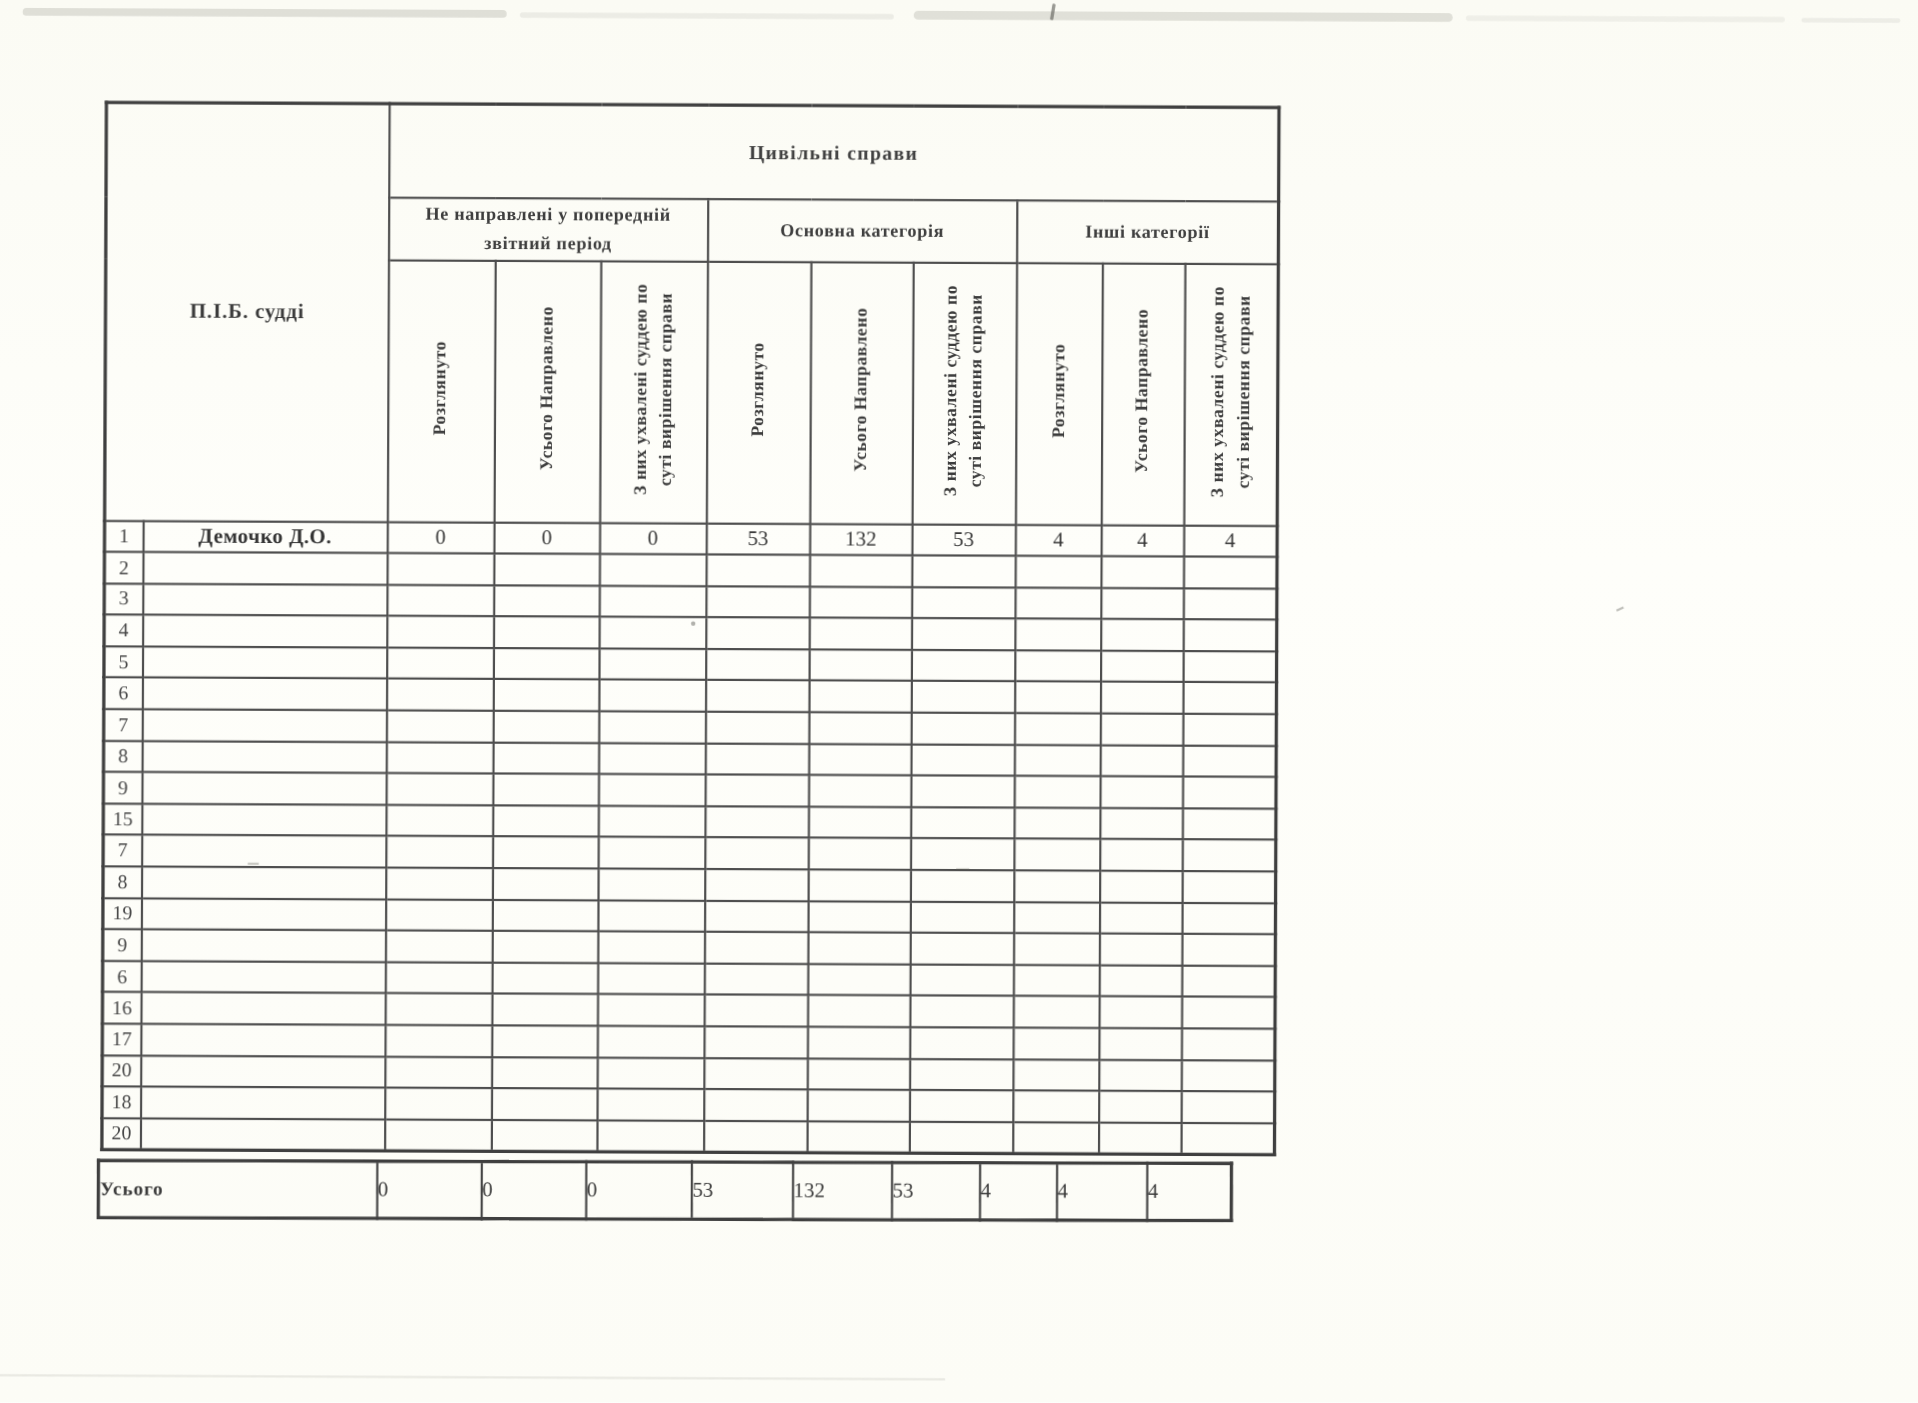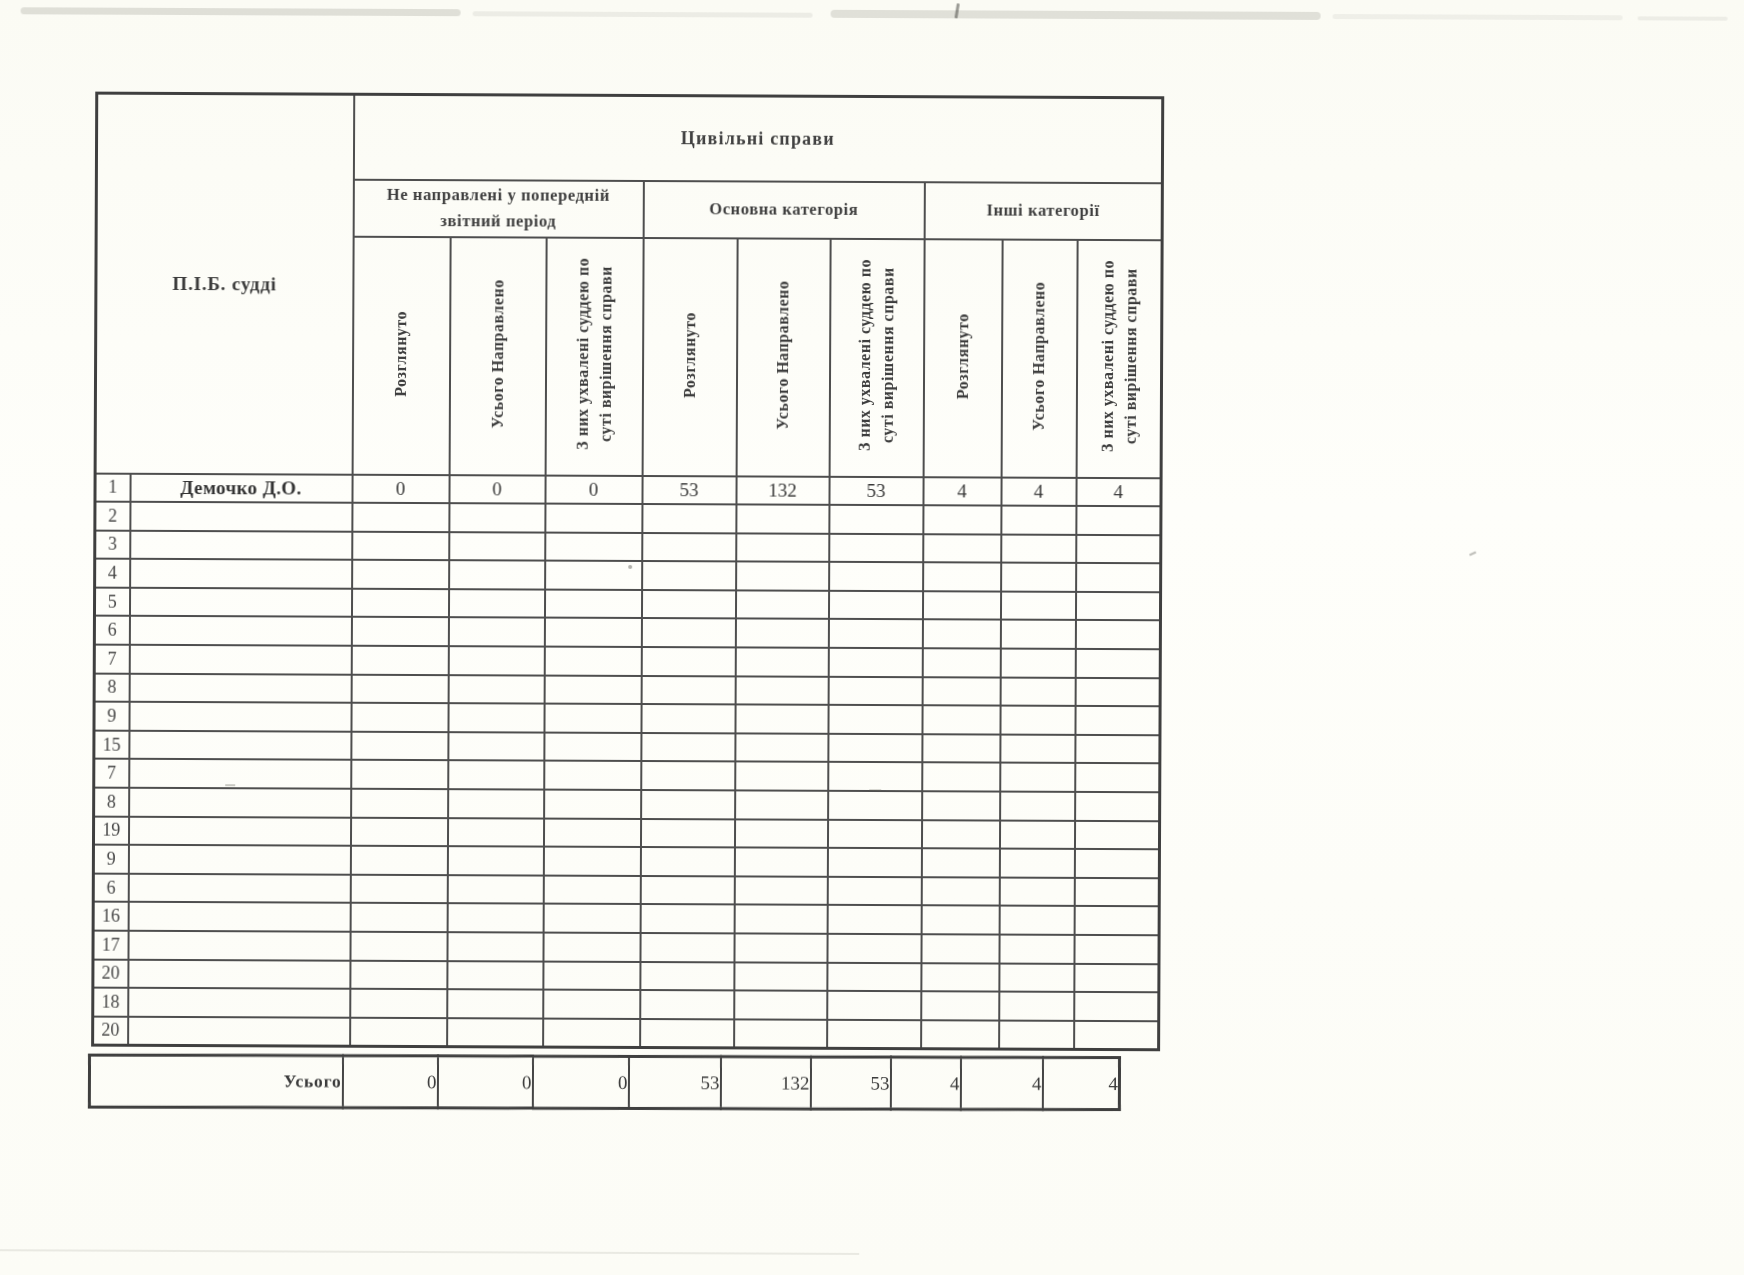--- a/index.html
+++ b/index.html
@@ -102,21 +102,21 @@
     top: 1056px;
     width: 1030px;
     border-collapse: collapse;
     table-layout: fixed;
     border: 3px solid #3f3f3f;
     transform: rotate(-0.1deg);
   }
   table.totals td {
     border: 2.5px solid #454545;
     padding: 0;
-    text-align: right;
+    text-align: left;
     vertical-align: middle;
   }
   tr.trow { height: 52px; }
   td.tlabel {
     font-size: 17.5px;
     font-weight: bold;
     letter-spacing: 0.8px;
     color: #3b3b3b;
   }
   td.tval {

